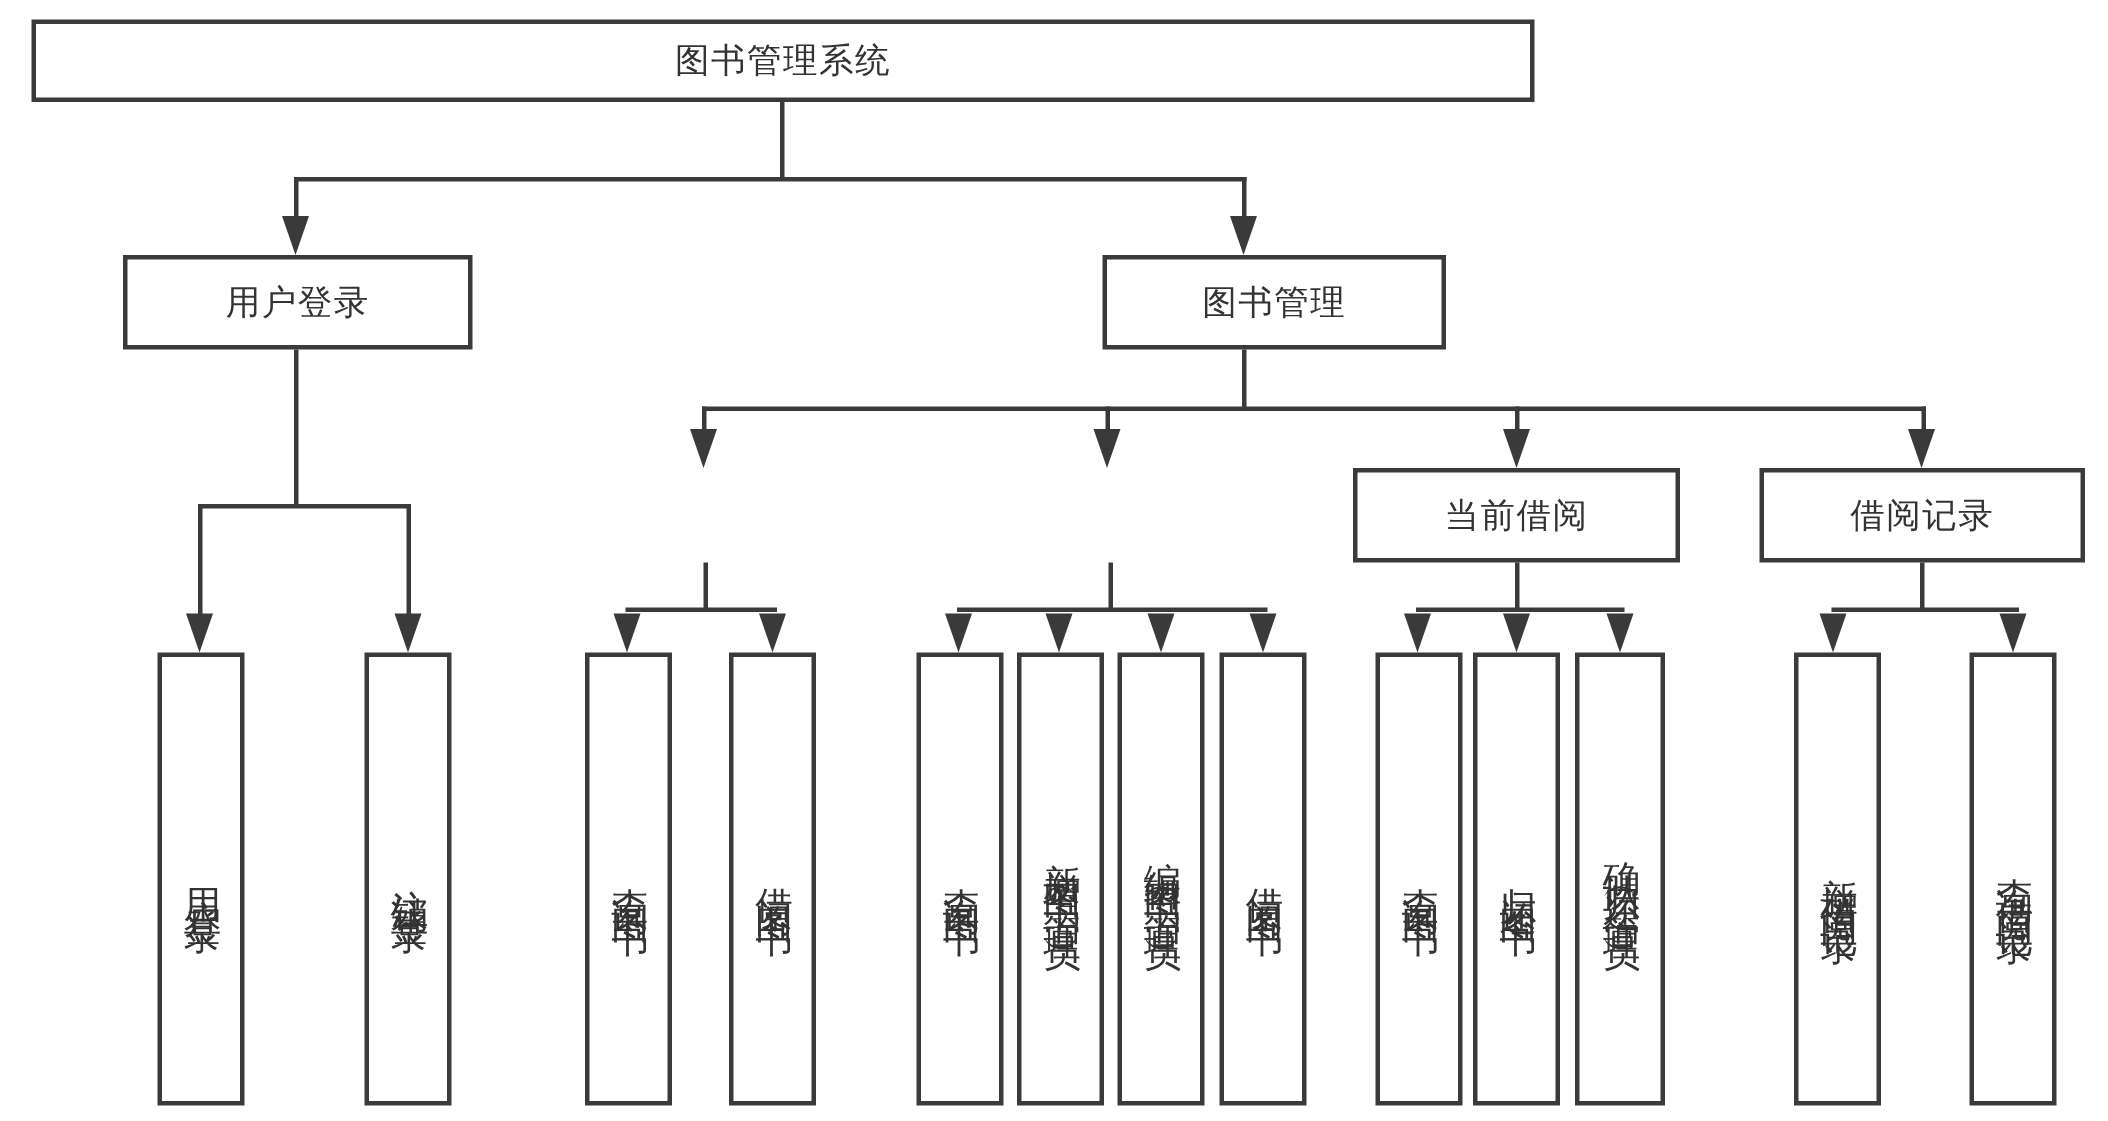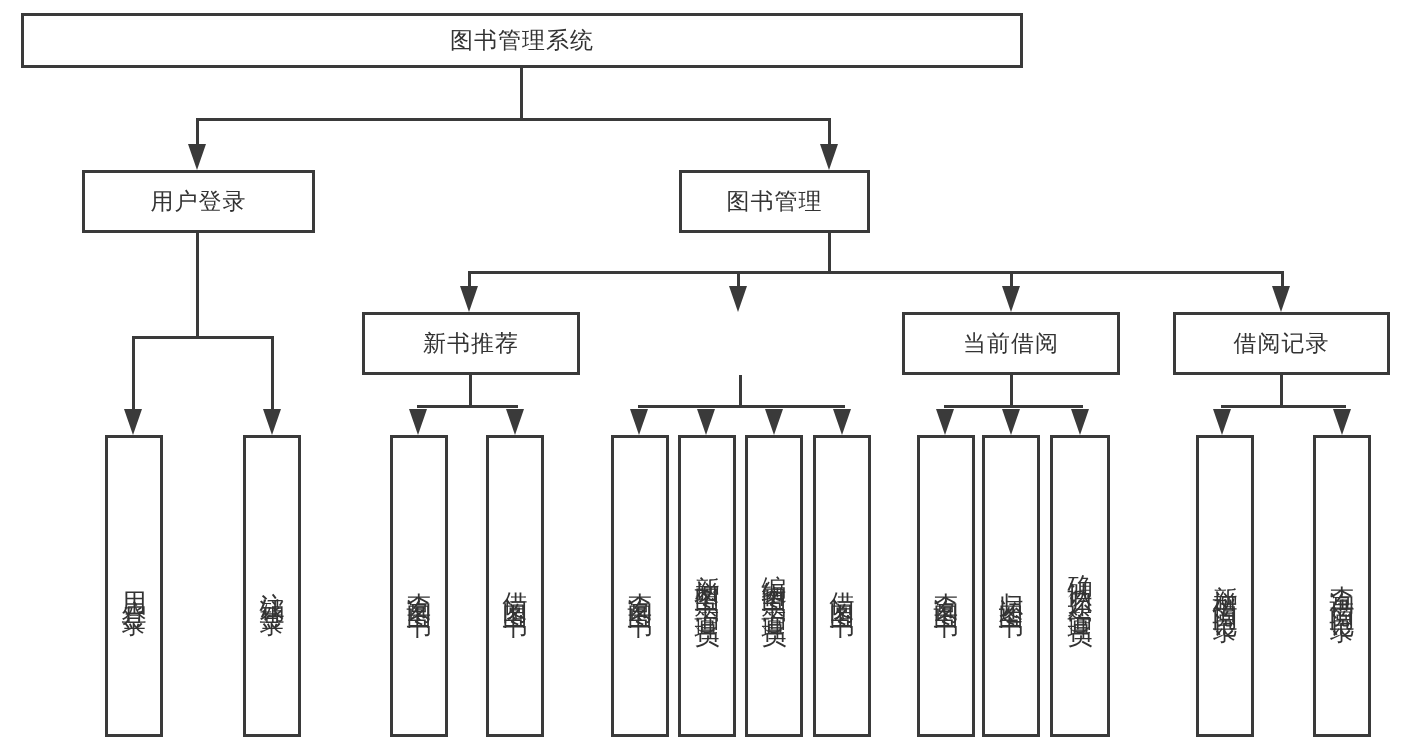--- a/index.html
+++ b/index.html
@@ -64,27 +64,24 @@
 
 <div class="canvas">
 
   <div class="node" style="left:21px;top:13px;width:1002px;height:55px">
     <span>图书管理系统</span>
   </div>
 
   <div class="node" style="left:82px;top:170px;width:233px;height:63px">
     <span>用户登录</span>
   </div>
-  <div class="node" style="left:679px;top:170px;width:191px;height:63px">
+  <div class="node" style="left:735px;top:170px;width:229px;height:63px">
     <span>图书管理</span>
   </div>
 
-  <div class="node" style="left:362px;top:312px;width:218px;height:63px">
-    <span>新书推荐</span>
-  </div>
   <div class="node" style="left:902px;top:312px;width:218px;height:63px">
     <span>当前借阅</span>
   </div>
   <div class="node" style="left:1173px;top:312px;width:217px;height:63px">
     <span>借阅记录</span>
   </div>
 
   <div class="leaf" style="left:105px">
     <span>用户登录</span>
   </div>

